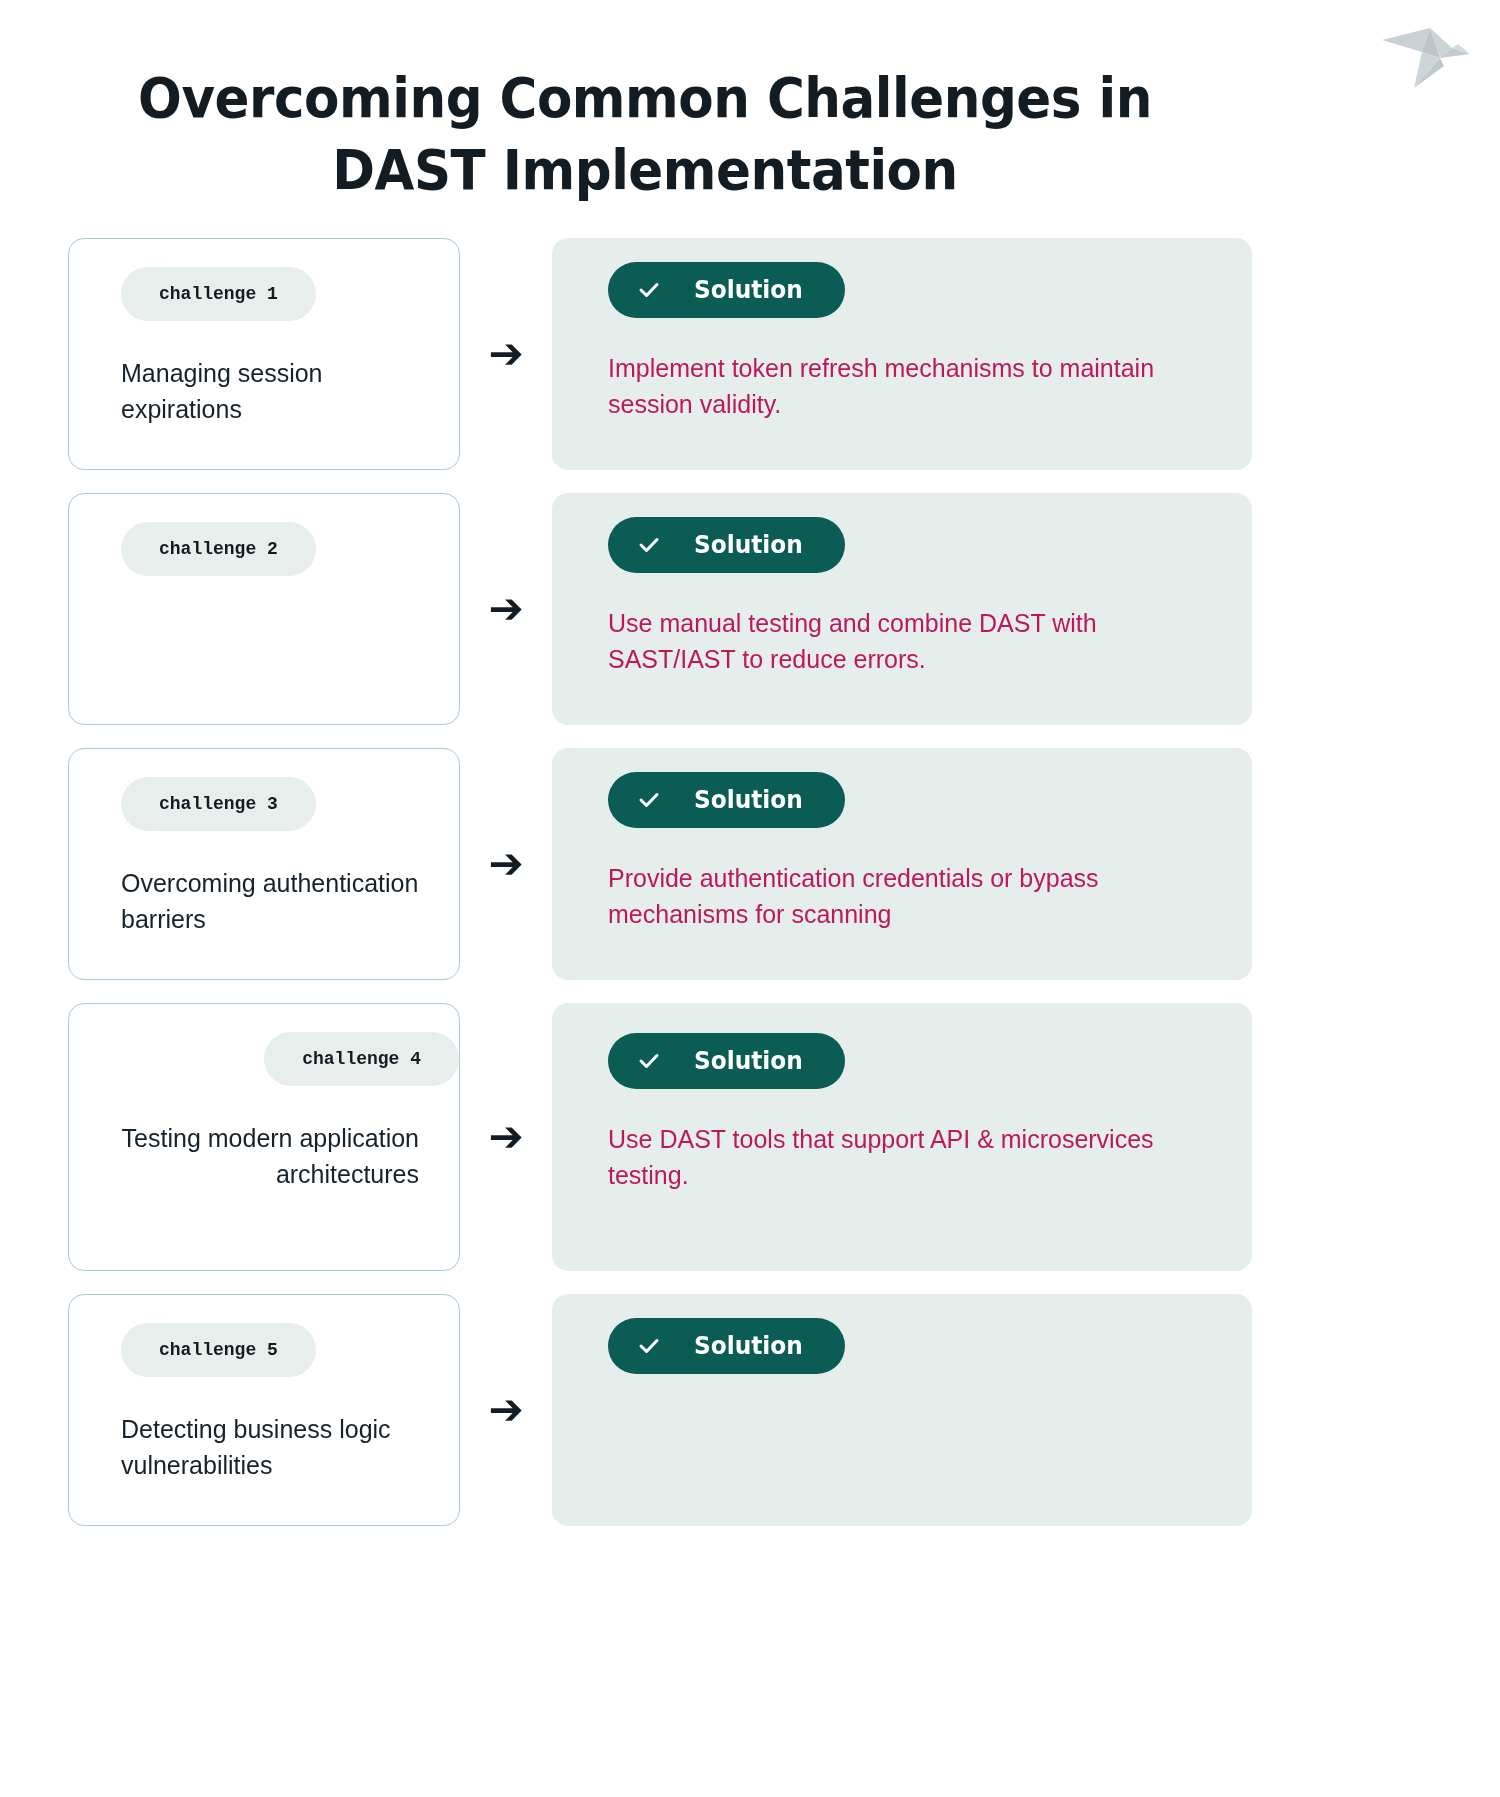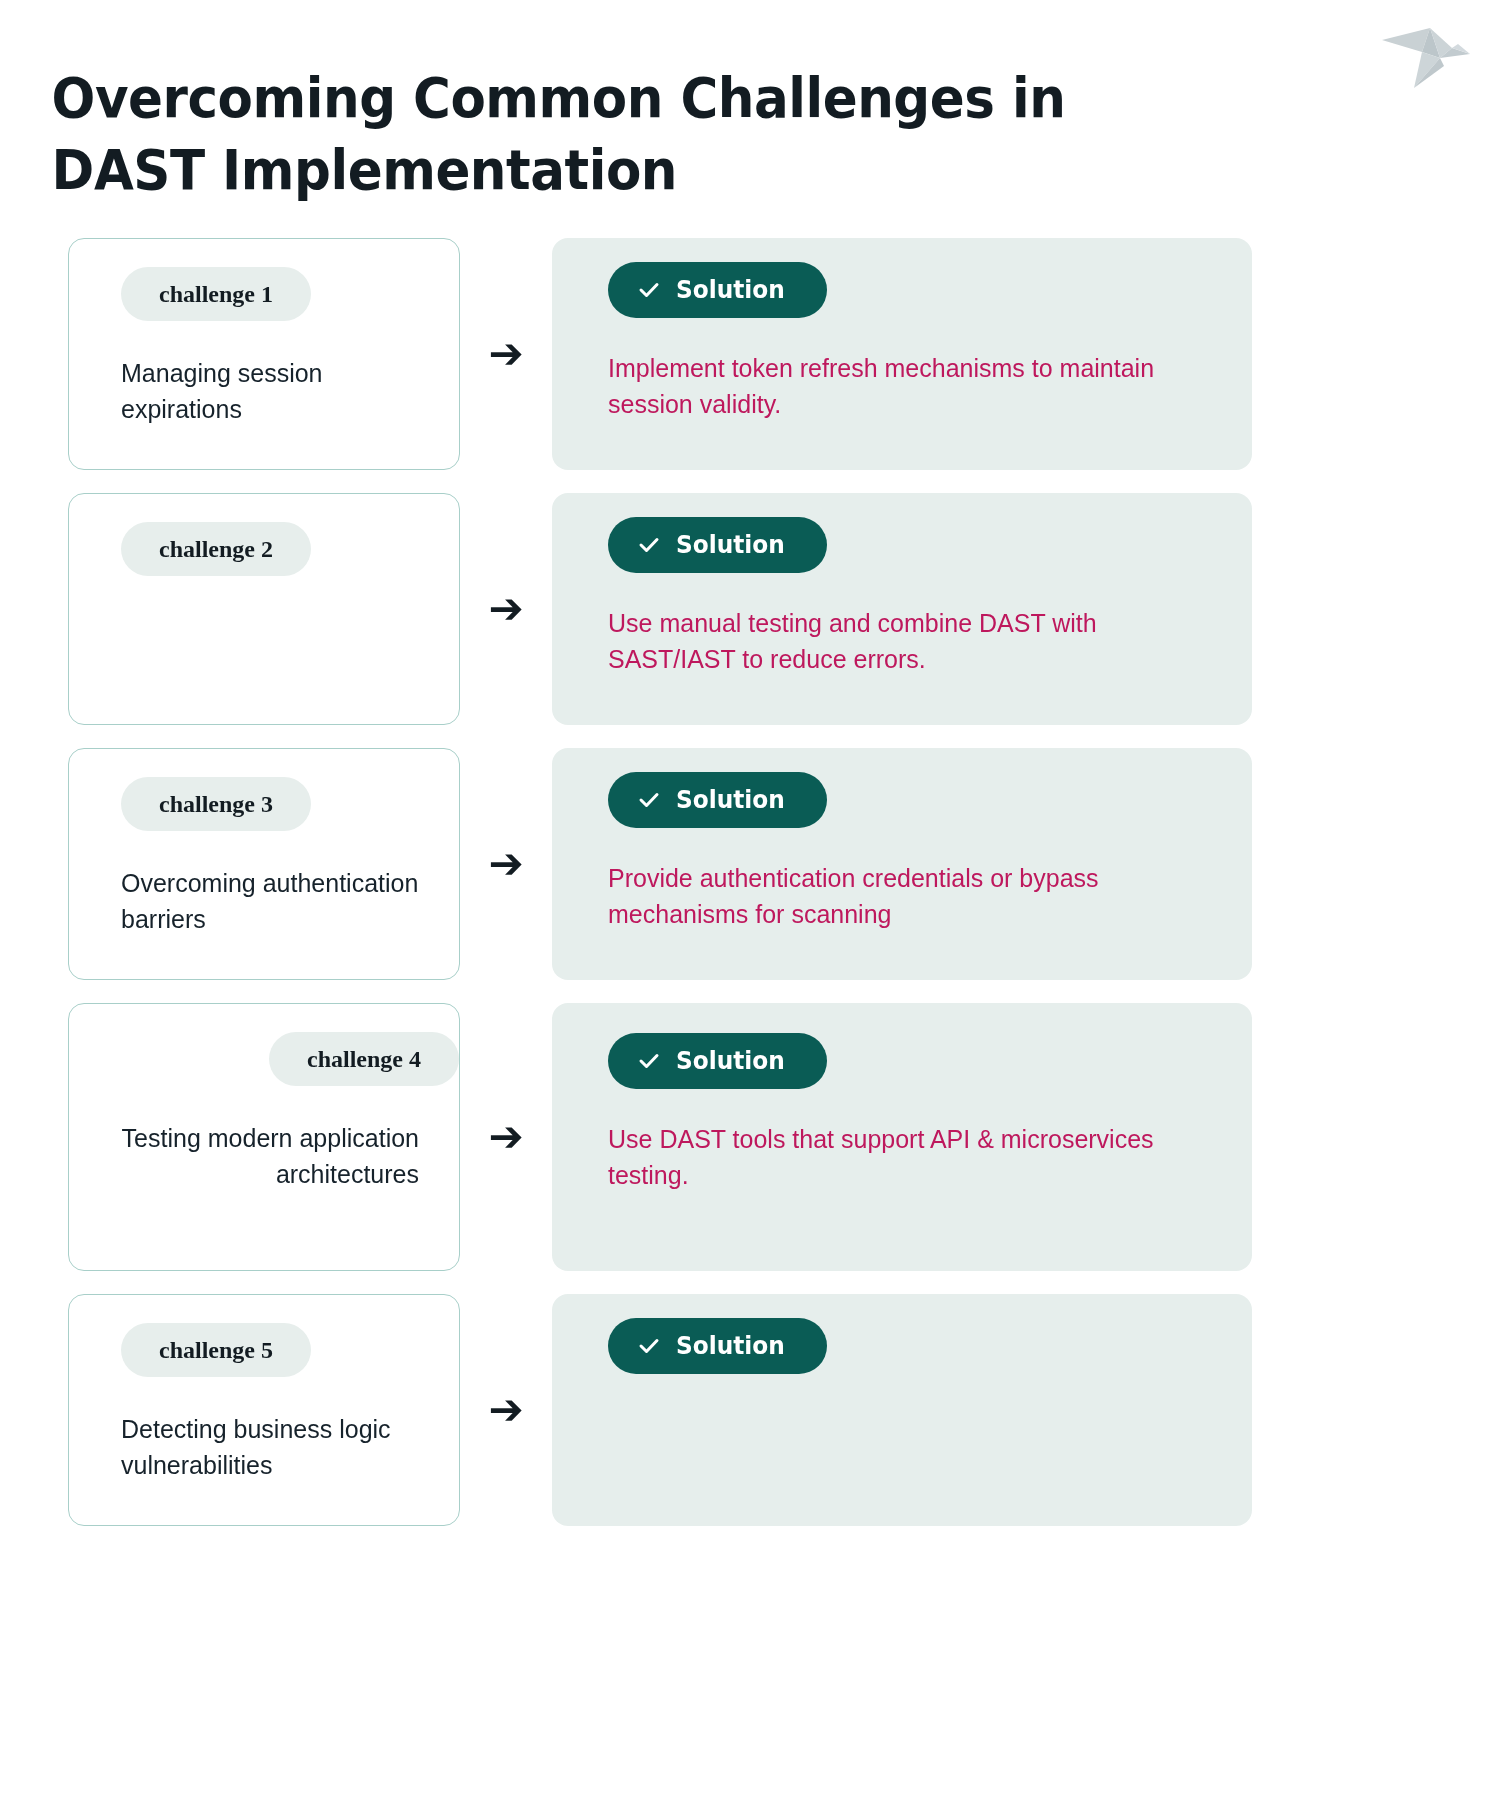--- a/index.html
+++ b/index.html
@@ -27,20 +27,21 @@
     width: 96px;
     height: 74px;
   }
 
   
   .title-block {
     position: absolute;
     top: 62px;
     left: 0;
     width: 1290px;
+    text-align: center;
   }
   .title-line {
     font-family: "DejaVu Sans", sans-serif;
     font-weight: 700;
     font-size: 56px;
     line-height: 72px;
     letter-spacing: -0.5px;
     color: #131c22;
     transform: scaleX(0.92);
     transform-origin: center;
@@ -71,23 +72,23 @@
     padding: 28px 0 26px 0;
     flex: 0 0 auto;
   }
 
   .challenge-badge {
     display: inline-block;
     margin-left: 52px;
     background: #e7eeec;
     border-radius: 999px;
     padding: 13px 38px;
-    font-family: Liberation Serif, serif;
+    font-family: Liberation Mono, monospace;
     font-weight: 700;
-    font-size: 24px;
+    font-size: 18px;
     line-height: 28px;
     color: #131c22;
   }
 
   .challenge-text {
     margin: 34px 40px 0 52px;
     font-size: 25px;
     line-height: 36px;
     color: #16222b;
     font-weight: 400;
@@ -114,21 +115,21 @@
     flex: 0 0 auto;
     width: 700px;
     background: #e6eeec;
     border-radius: 16px;
     padding: 24px 0 26px 0;
   }
 
   .solution-badge {
     display: inline-flex;
     align-items: center;
-    gap: 16px;
+    gap: 34px;
     margin-left: 56px;
     background: #0a5c55;
     border-radius: 999px;
     padding: 14px 34px 14px 30px;
   }
   .check-icon {
     display: inline-block;
     width: 22px;
     height: 22px;
     flex: 0 0 auto;

